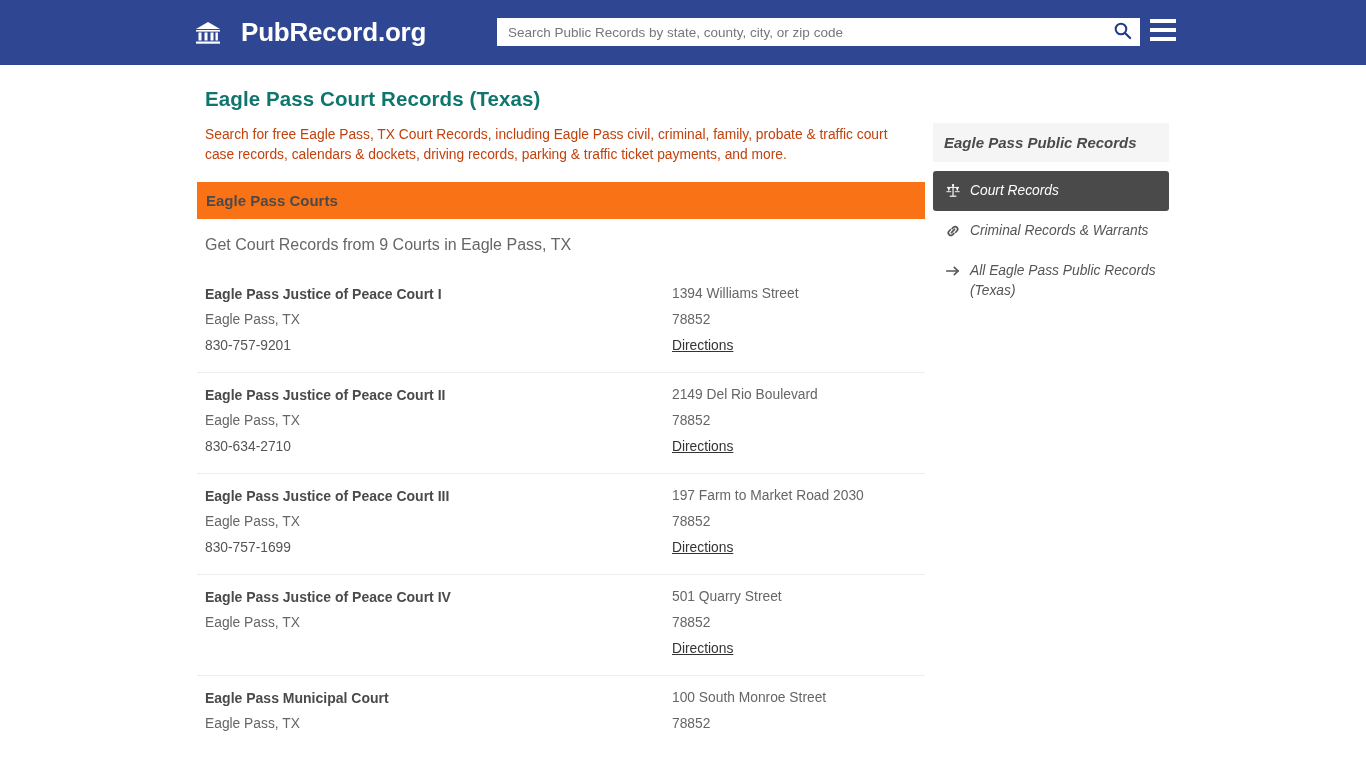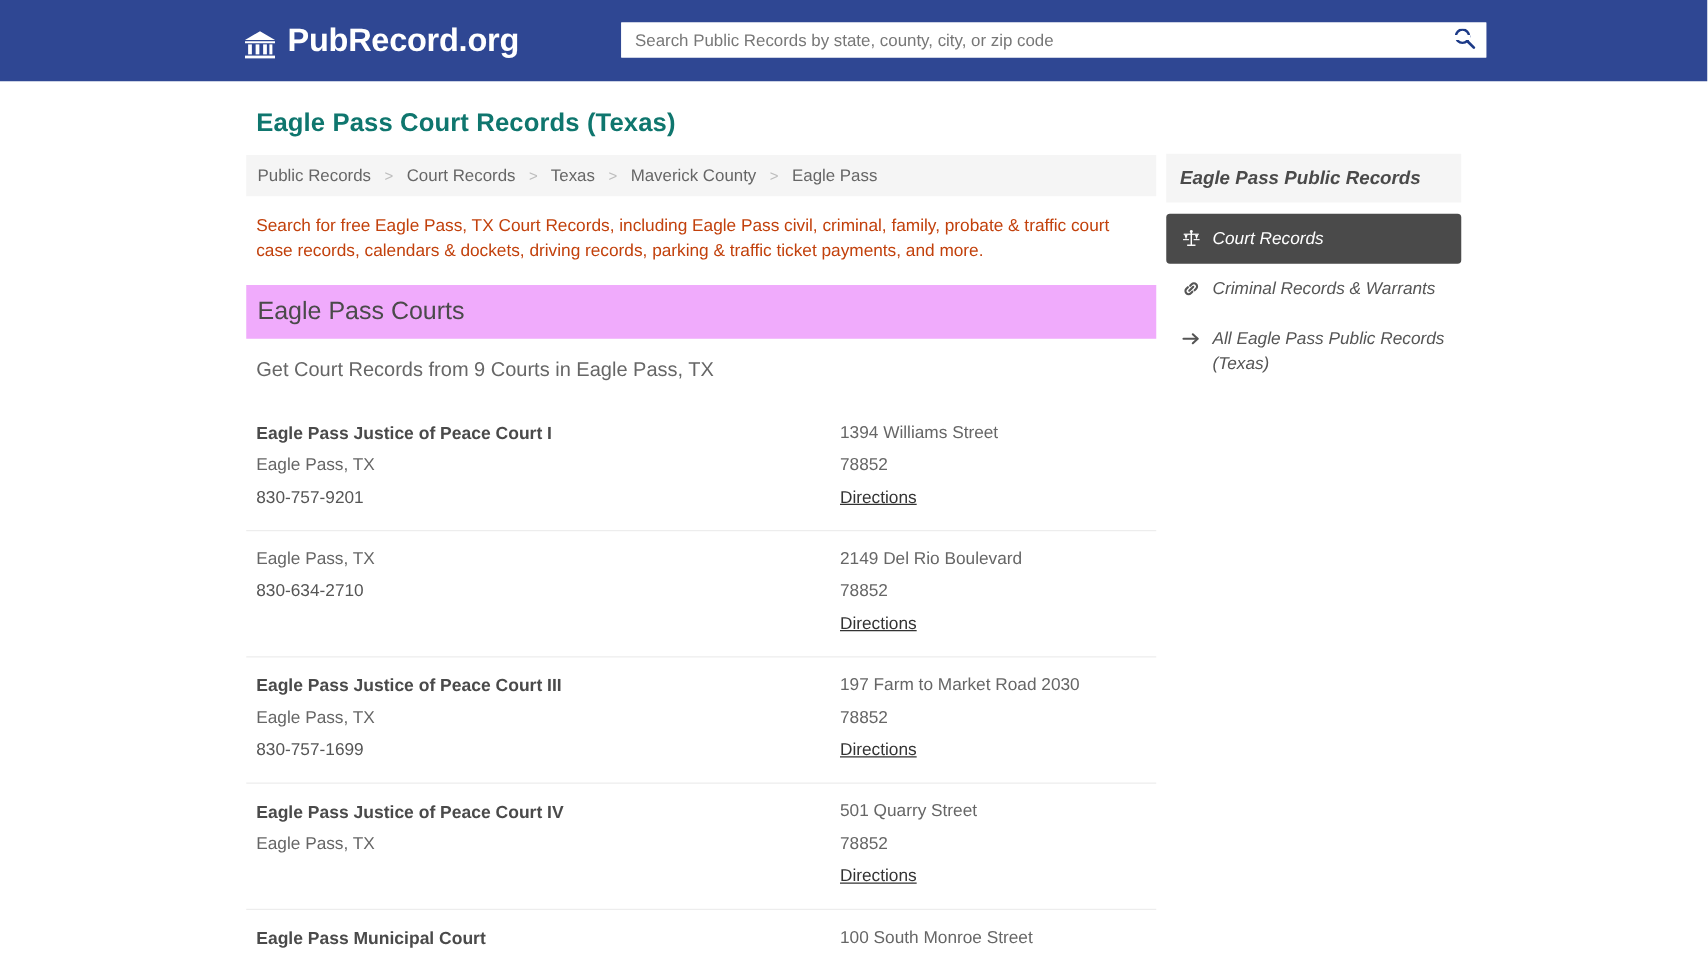--- a/index.html
+++ b/index.html
@@ -17,42 +17,42 @@
   .topbar {
     width: 1366px;
     height: 65px;
     background: #2f4793;
     display: flex;
     align-items: center;
     position: relative;
   }
   .brand {
     display: flex;
-    align-items: flex-end;
+    align-items: center;
     margin-left: 195px;
     text-decoration: none;
-    gap: 9px;
+    gap: 20px;
   }
   .brand-icon {
     width: 26px;
     height: 24px;
     display: block;
   }
   .brand-text {
     color: #ffffff;
     font-size: 26px;
     font-weight: bold;
     letter-spacing: -0.2px;
     white-space: nowrap;
   }
   .searchwrap {
     position: absolute;
     left: 497px;
     top: 18px;
-    width: 692px;
+    width: 643px;
     height: 28px;
     background: #ffffff;
     border: 1px solid #ffffff;
     display: flex;
     align-items: center;
   }
   .searchwrap input {
     flex: 1;
     border: none;
     outline: none;
@@ -143,25 +143,25 @@
   .intro {
     font-size: 13.8px;
     line-height: 19.5px;
     color: #c2410c;
     margin: 14px 0 0 8px;
     width: 700px;
   }
 
   
   .section-head {
-    background: #f0abfc;
+    background: #f97316;
     padding: 10px 9px;
     margin-top: 18px;
-    font-size: 20px;
-    font-weight: normal;
+    font-size: 15px;
+    font-weight: bold;
     color: #4a4a4a;
   }
   .section-sub {
     font-size: 16px;
     color: #666666;
     margin: 17px 0 0 8px;
   }
 
   
   .courts { margin-top: 18px; }
@@ -267,31 +267,20 @@
     <span></span>
   </div>
 </div>
 
 <div class="page">
 
   <div class="content">
 
     <h1 class="page-title">Eagle Pass Court Records (Texas)</h1>
 
-    <div class="breadcrumb">
-      <a href="#">Public Records</a>
-      <span class="sep">&gt;</span>
-      <a href="#">Court Records</a>
-      <span class="sep">&gt;</span>
-      <a href="#">Texas</a>
-      <span class="sep">&gt;</span>
-      <a href="#">Maverick County</a>
-      <span class="sep">&gt;</span>
-      <span class="current">Eagle Pass</span>
-    </div>
 
     <p class="intro">Search for free Eagle Pass, TX Court Records, including Eagle Pass civil, criminal, family, probate &amp; traffic court case records, calendars &amp; dockets, driving records, parking &amp; traffic ticket payments, and more.</p>
 
     <div class="section-head">Eagle Pass Courts</div>
 
     <div class="section-sub">Get Court Records from 9 Courts in Eagle Pass, TX</div>
 
     <div class="courts">
 
       <div class="court-row">
@@ -302,20 +291,21 @@
         </div>
         <div class="col-right">
           <div class="court-addr">1394 Williams Street</div>
           <div class="court-zip">78852</div>
           <a class="directions" href="#">Directions</a>
         </div>
       </div>
 
       <div class="court-row">
         <div class="col-left">
+          <div class="court-name">Eagle Pass Justice of Peace Court II</div>
           <div class="court-city">Eagle Pass, TX</div>
           <div class="court-phone">830-634-2710</div>
         </div>
         <div class="col-right">
           <div class="court-addr">2149 Del Rio Boulevard</div>
           <div class="court-zip">78852</div>
           <a class="directions" href="#">Directions</a>
         </div>
       </div>
 

